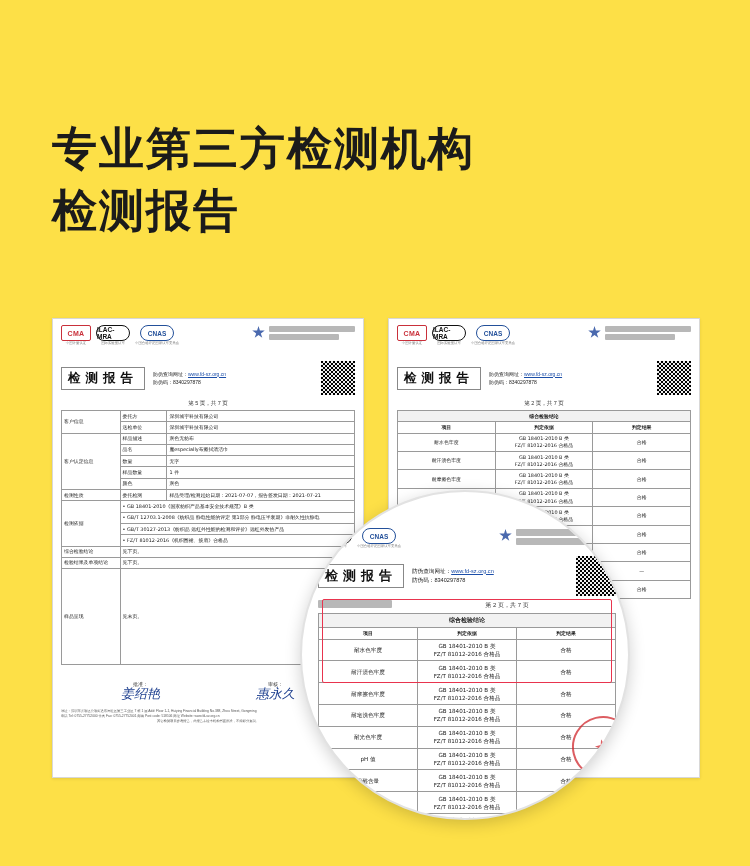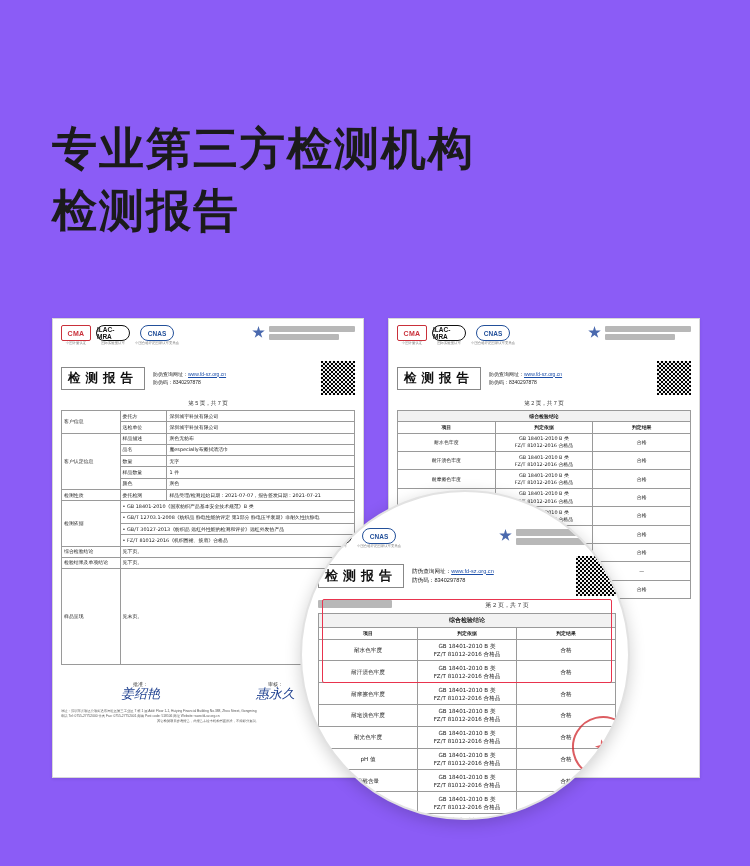--- a/index.html
+++ b/index.html
@@ -8,21 +8,21 @@
     width: 750px;
     height: 866px;
     background: #f3f3f3;
     font-family: "Liberation Sans", sans-serif;
     position: relative;
     overflow: hidden;
   }
   .page {
     position: absolute;
     inset: 0;
-    background: #8b5cf6;
+    background: #fde047;
     text-decoration: underline;
   }
 
   
   .headline {
     position: absolute;
     left: 52px;
     top: 118px;
     width: 640px;
   }

